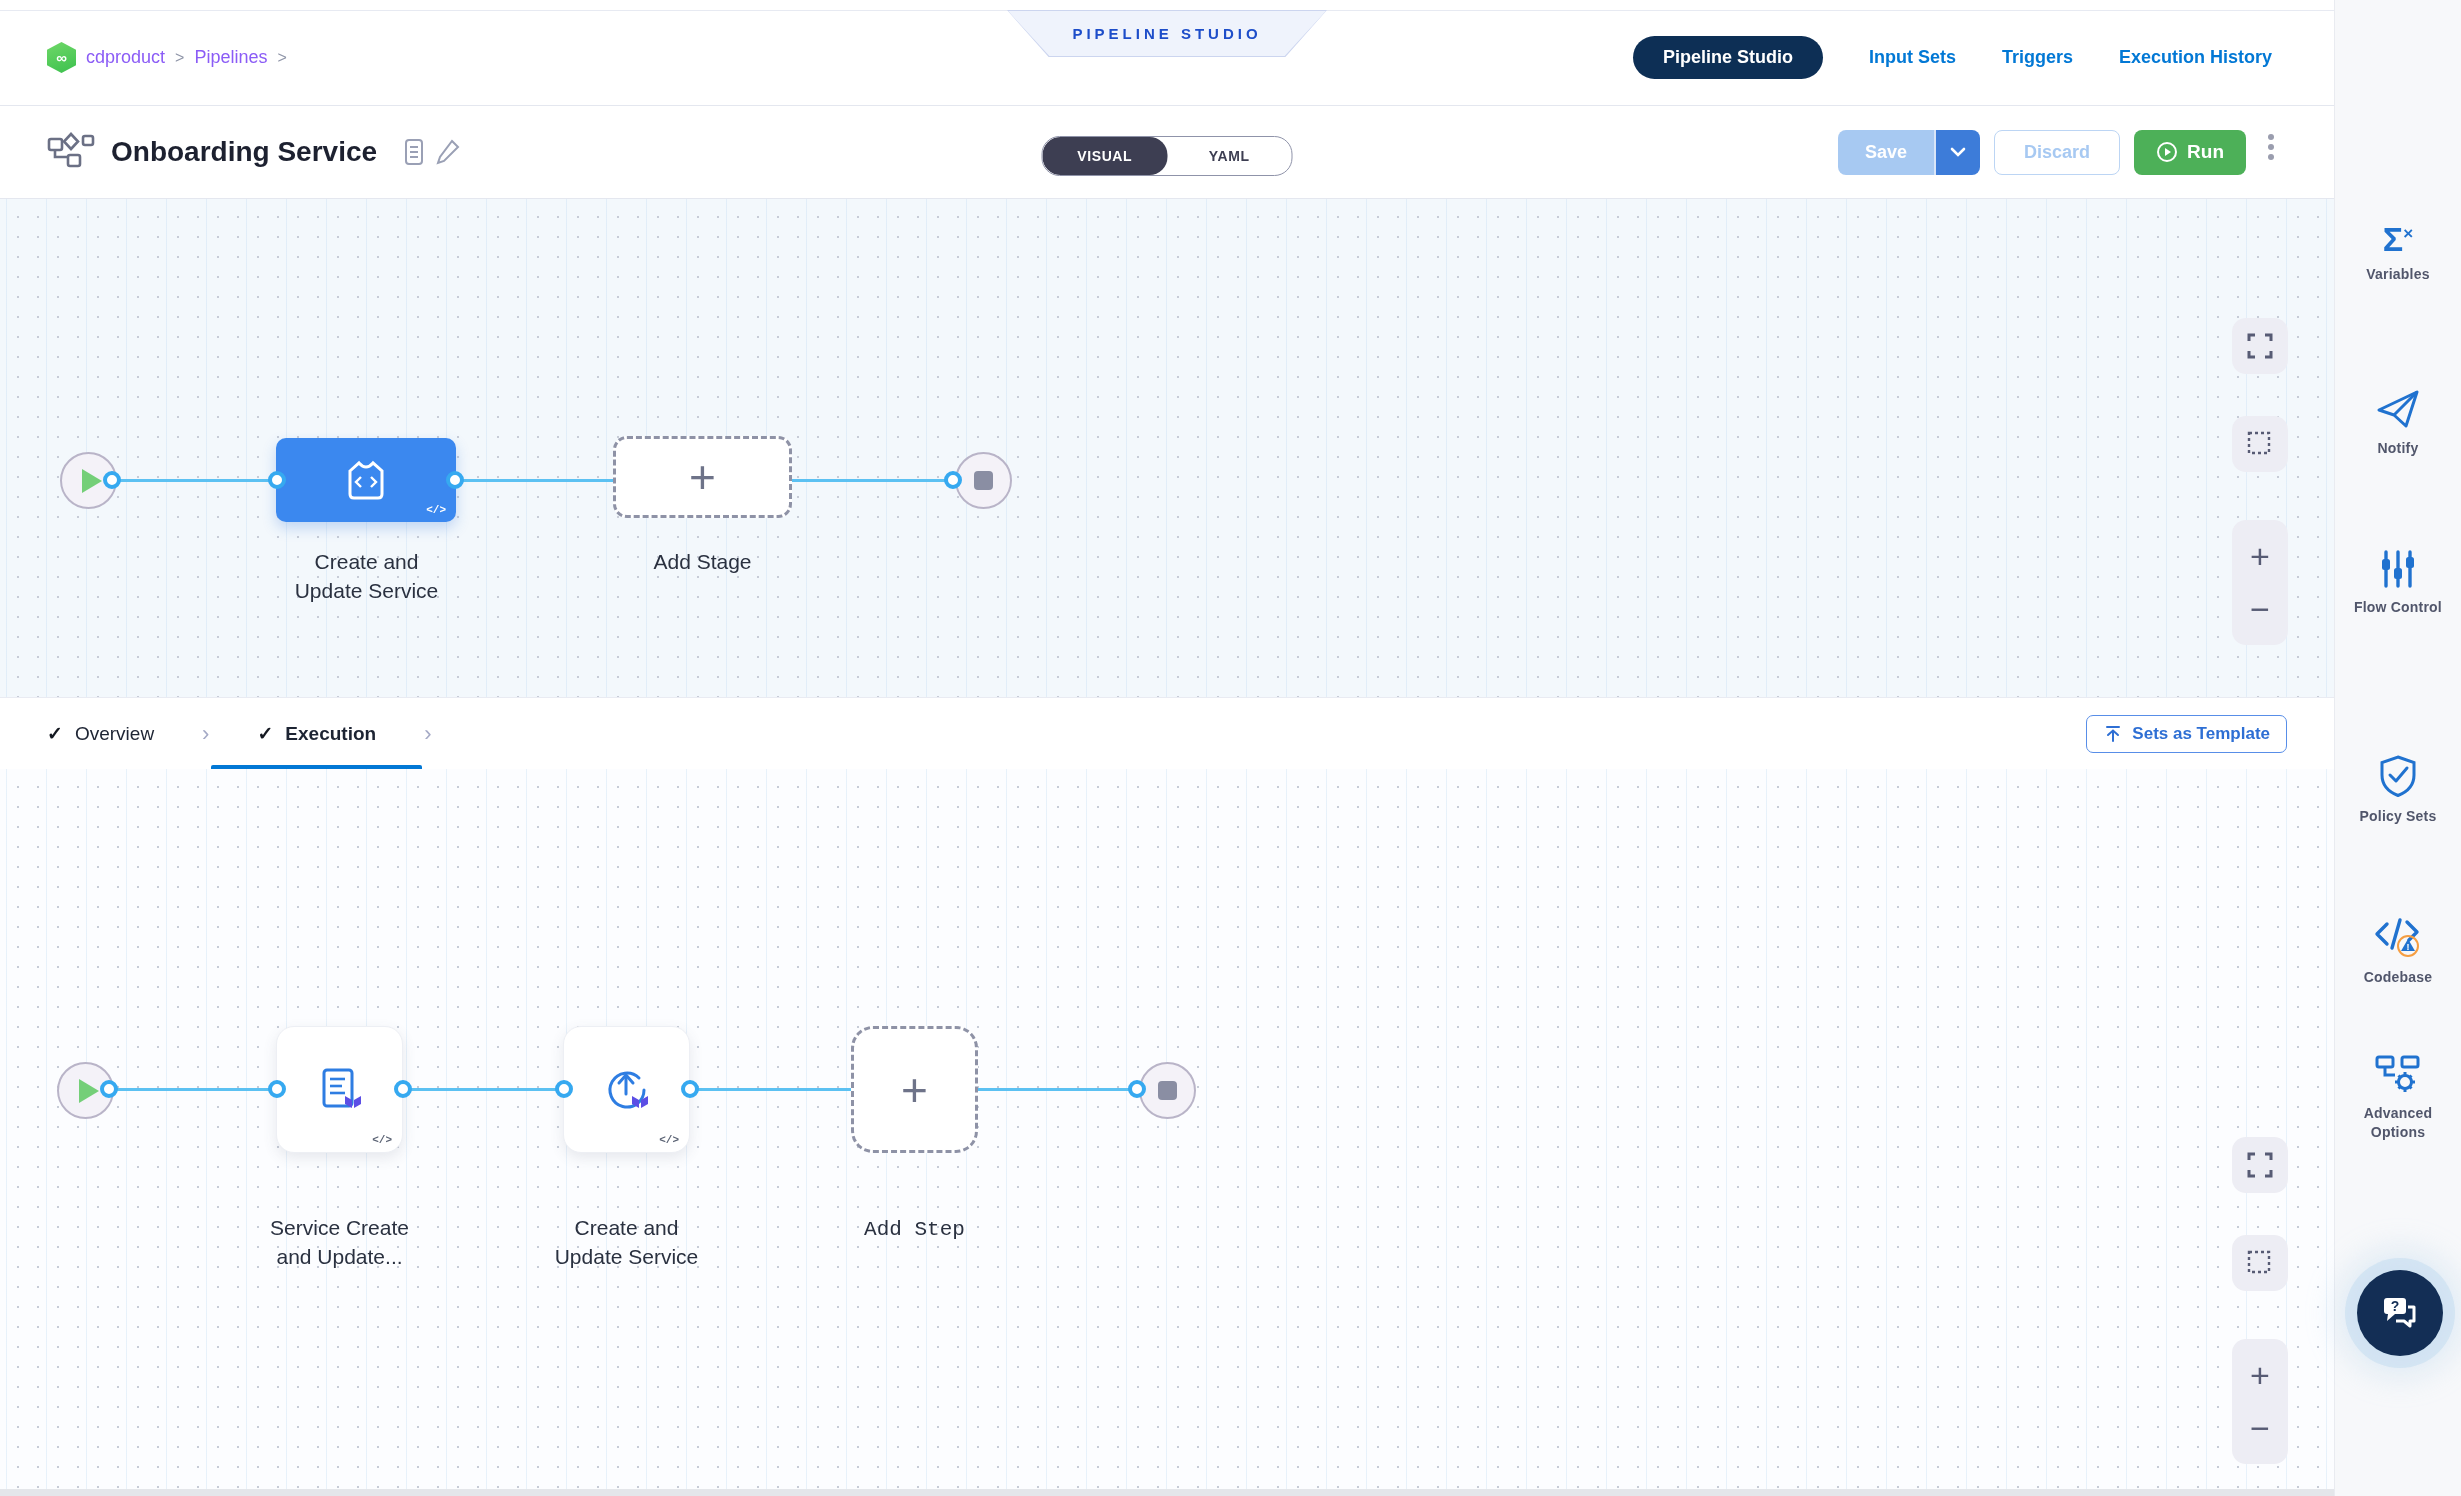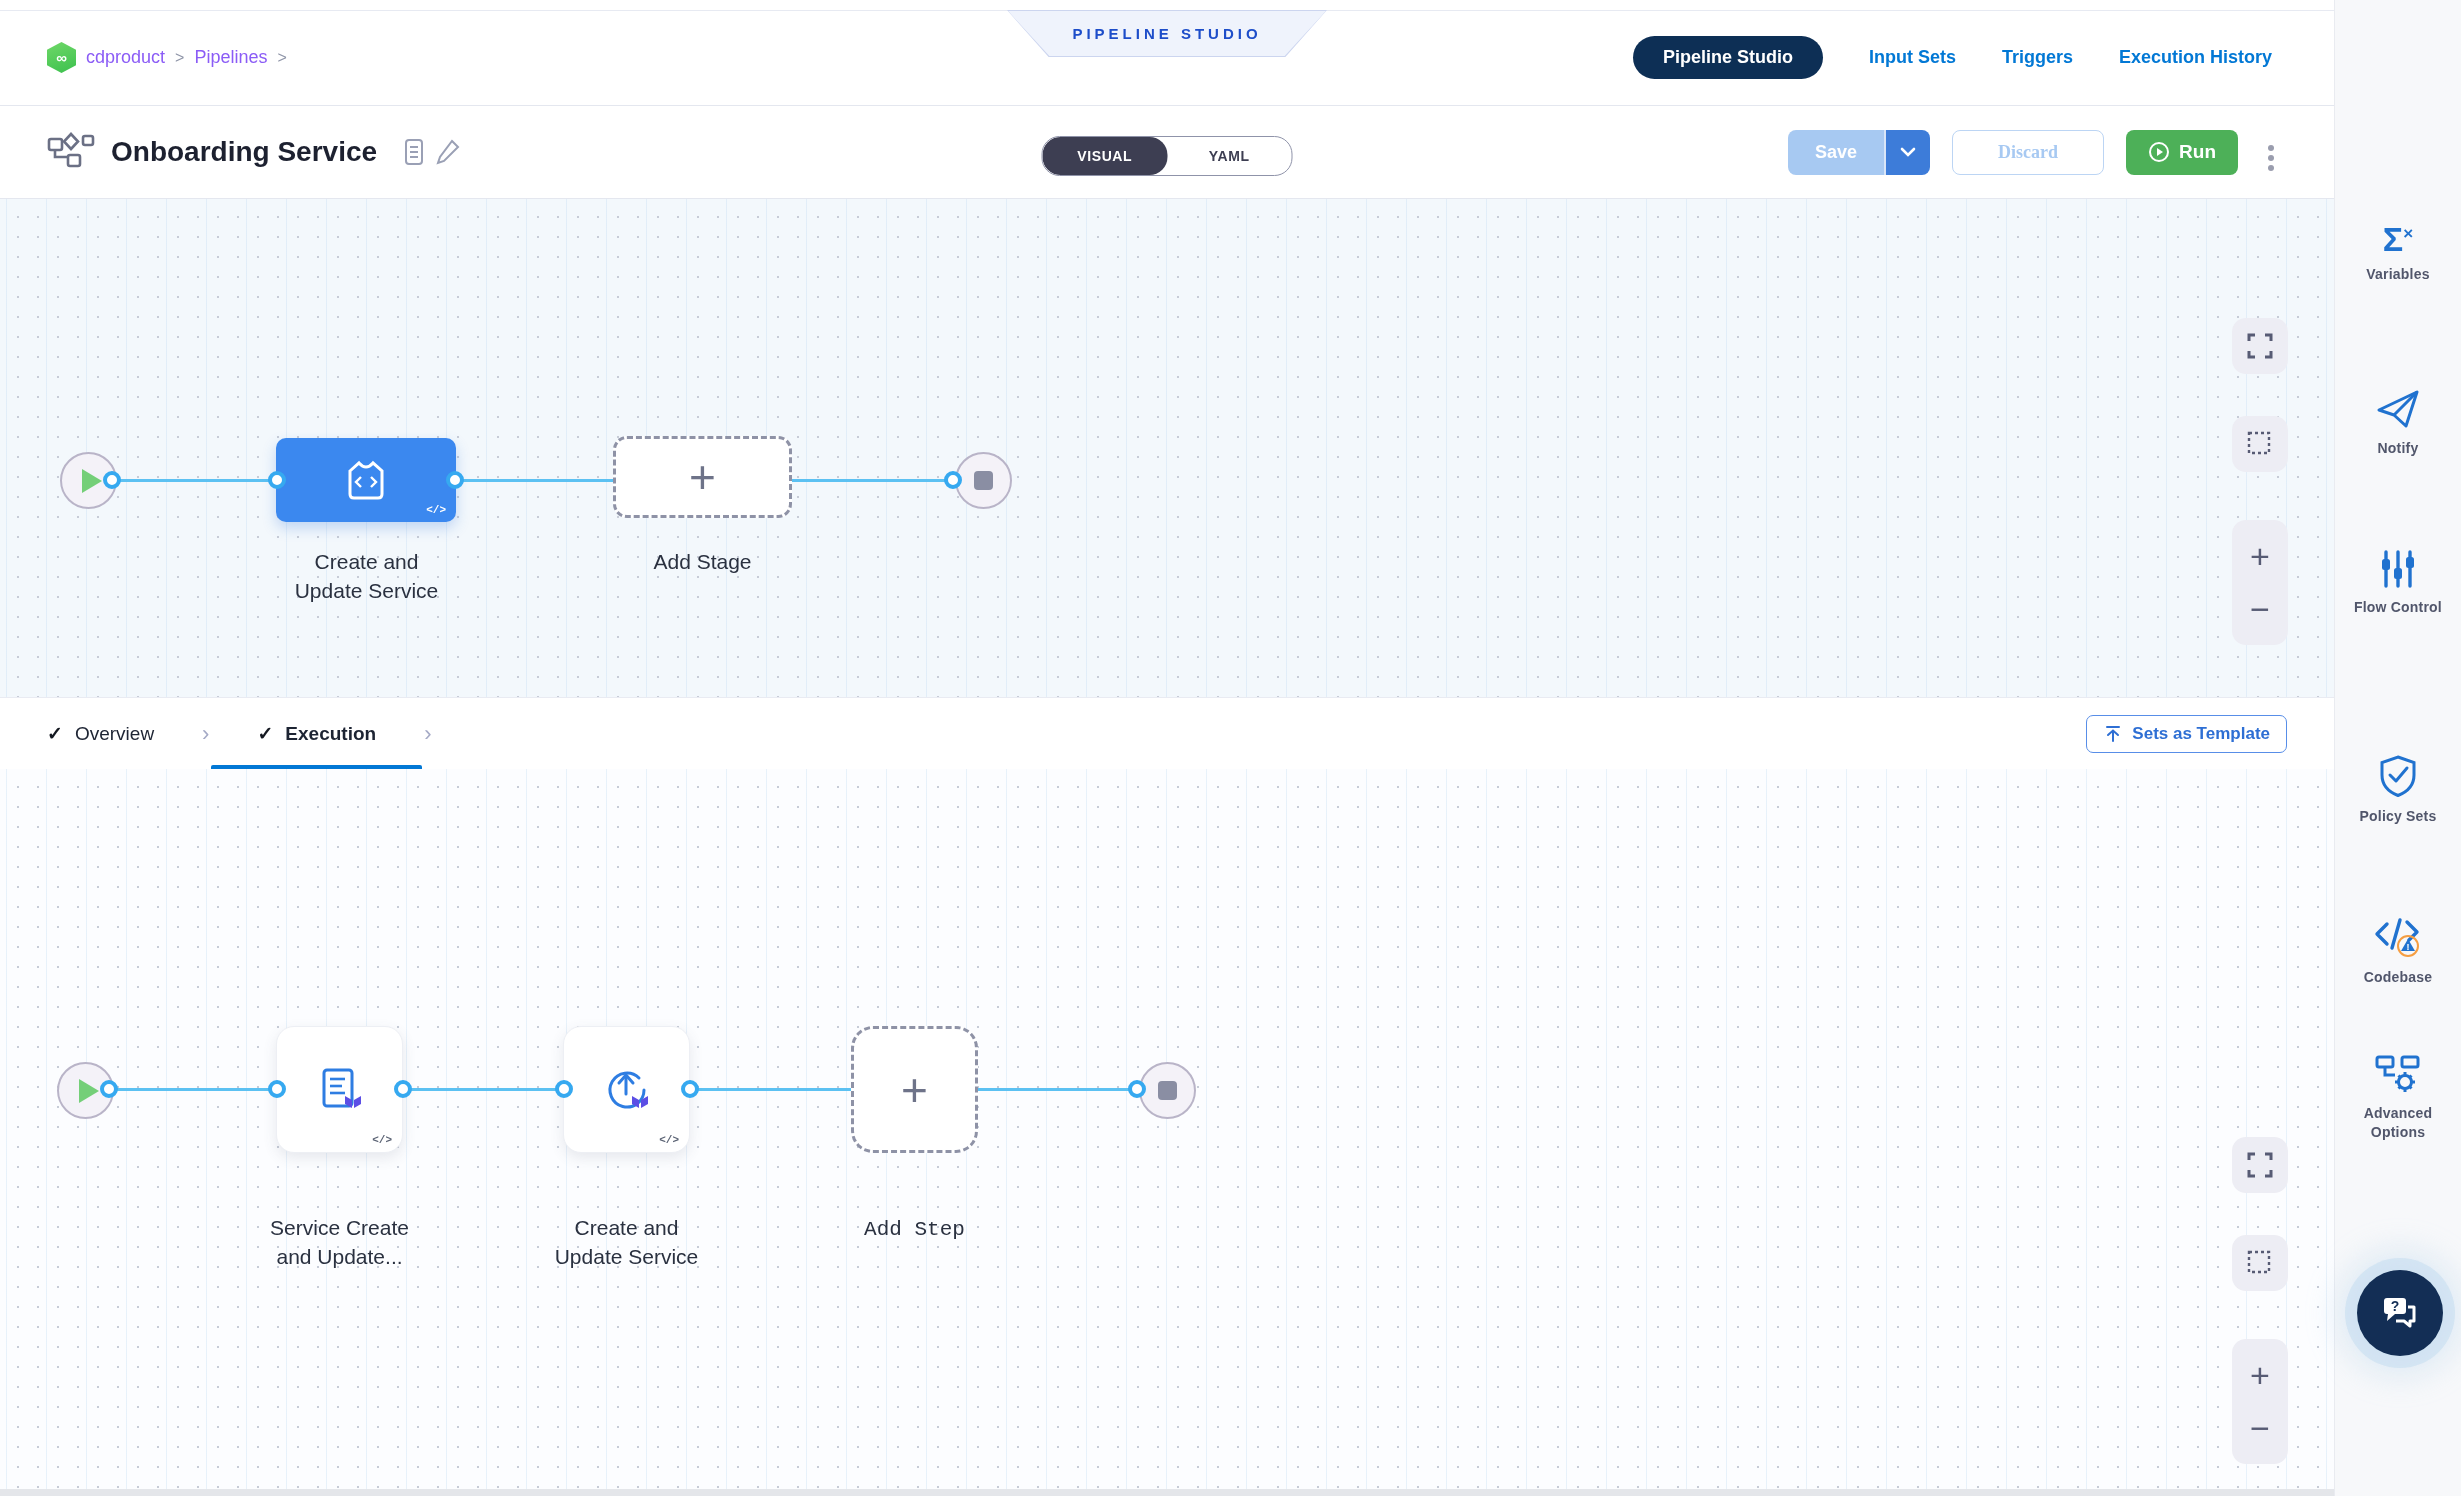--- a/index.html
+++ b/index.html
@@ -33,26 +33,26 @@
   .pipeicon { flex:none; }
   .page-title { font-size:28px; font-weight:bold; color:#1d2130; margin:0 16px 0 16px; }
   .mini-ic { color:#9aa0b5; margin-left:10px; display:flex; align-items:center; cursor:pointer; }
 
   .vy-toggle { position:absolute; left:50%; transform:translateX(-50%); top:30px;
     width:251px; height:40px; border:1.5px solid #8f93a9; border-radius:18px; display:flex; overflow:hidden; background:#fff; }
   .vy-seg { flex:1; display:flex; align-items:center; justify-content:center; font-size:14px; font-weight:bold; letter-spacing:0.6px; cursor:pointer; }
   .vy-visual { background:#3d3e52; color:#fff; border-radius:18px; }
   .vy-yaml { color:#3d3e52; }
 
-  .title-actions { margin-left:auto; display:flex; align-items:flex-end; gap:22px; }
+  .title-actions { margin-left:auto; display:flex; align-items:flex-start; gap:14px; }
   .save-split { display:flex; height:45px; border-radius:8px; overflow:hidden; }
   .save-main { background:#a7c9f2; color:#fff; font-weight:bold; font-size:18px; display:flex; align-items:center; padding:0 27px; cursor:pointer; }
   .save-caret { background:#3d7cd9; width:46px; display:flex; align-items:center; justify-content:center; color:#fff; border-left:2px solid #ffffffcc; cursor:pointer; }
-  .btn-discard { height:45px; padding:0 45px; background:#fff; border:1.5px solid #bcd5f4; border-radius:8px;
-    color:#a7c9f2; font-weight:bold; font-size:18px; display:flex; align-items:center; cursor:pointer;font-family:Liberation Serif, serif; }
+  .btn-discard { height:45px; padding:0 29px; background:#fff; border:1.5px solid #bcd5f4; border-radius:8px;
+    color:#a7c9f2; font-weight:bold; font-size:18px; display:flex; align-items:center; cursor:pointer; }
   .btn-run { height:45px; padding:0 22px; background:#4db058; border:none; border-radius:8px;
     color:#fff; font-weight:bold; font-size:19px; display:flex; align-items:center; gap:9px; cursor:pointer; }
   .kebab { color:#9a9dae; font-size:24px; font-weight:bold; letter-spacing:0; margin-left:8px; cursor:pointer; line-height:14px; text-align:center; }
   .kebab span { display:block; width:6px; height:6px; background:#9a9dae; border-radius:50%; margin:4px auto; }
 
   
   .canvas { position:relative; overflow:hidden; }
   .canvas1 { height:498px; background-color:#f3f8fc; }
   .canvas2 { flex:1; background-color:#fcfdff; }
   .canvas::before { content:""; position:absolute; inset:0;

